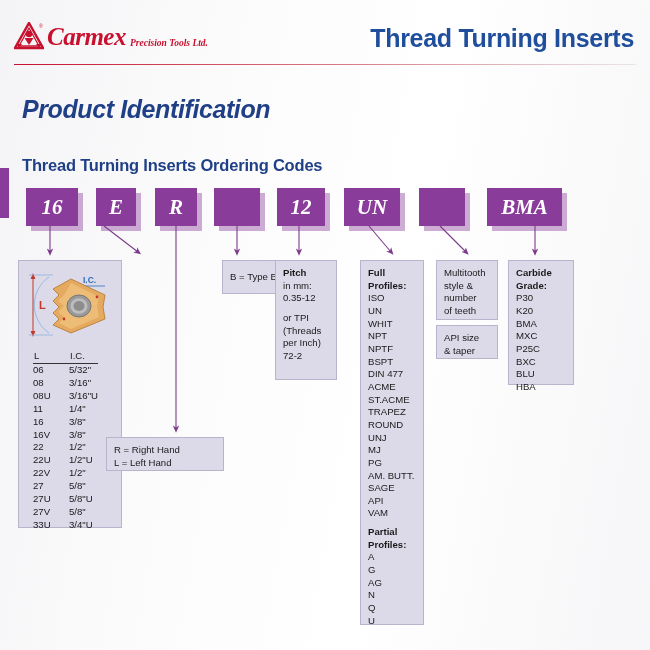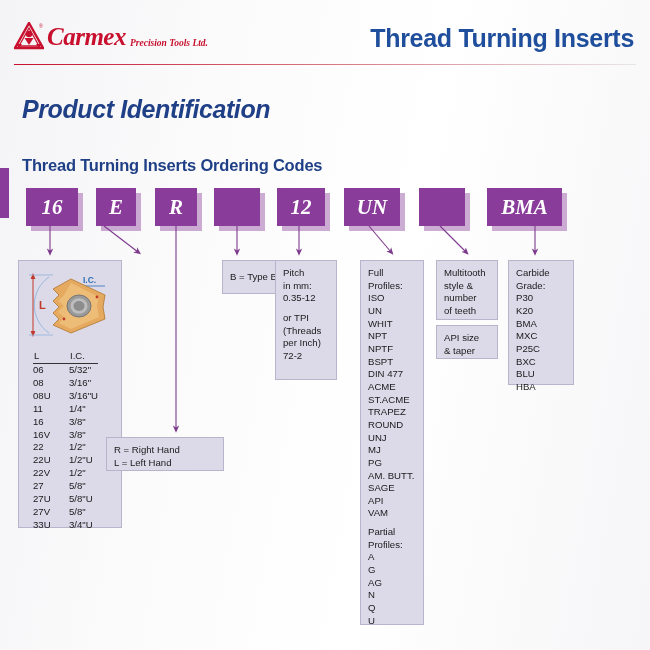--- a/index.html
+++ b/index.html
@@ -44,21 +44,21 @@
 
   
   .conn{position:absolute;}
   .conn svg{display:block;overflow:visible;}
 
   
   .desc{position:absolute;background:#dcd9e8;border:1px solid #b9b3cb;
     box-sizing:border-box;font-size:9.6px;color:#1a1a1a;line-height:1.32;
     padding:6px 7px;}
   .desc .row{white-space:nowrap;}
-  .desc .hd{font-weight:normal;}
+  .desc .hd{font-weight:bold;}
   .spacer{height:7px;}
 
   
   #box-lic{padding:0;}
   #insert-art{position:relative;width:100%;height:86px;}
   #lic-table{padding:2px 10px 4px 14px;font-size:9.6px;}
   #lic-table table{border-collapse:collapse;}
   #lic-table td{padding:0 0 0.5px 0;font-size:9.6px;line-height:1.30;}
   #lic-table td.c1{width:34px;}
   #lic-table th{font-size:9.6px;font-weight:normal;text-align:left;

